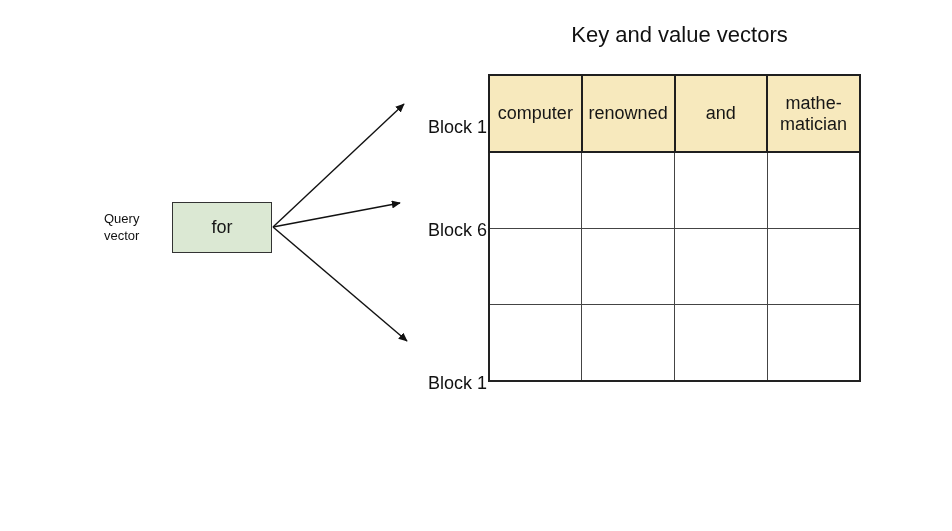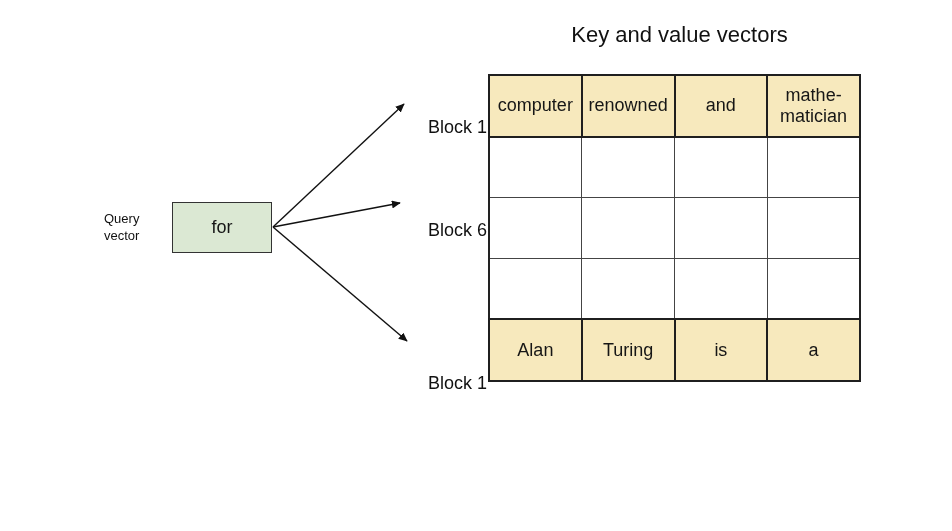--- a/index.html
+++ b/index.html
@@ -134,22 +134,16 @@
         <td></td>
         <td></td>
         <td></td>
       </tr>
       <tr>
         <td></td>
         <td></td>
         <td></td>
         <td></td>
       </tr>
-      <tr>
-        <td class="hl">Alan</td>
-        <td class="hl">Turing</td>
-        <td class="hl">is</td>
-        <td class="hl">a</td>
-      </tr>
     </tbody>
   </table>
 
 </div>
 
 </body></html>

